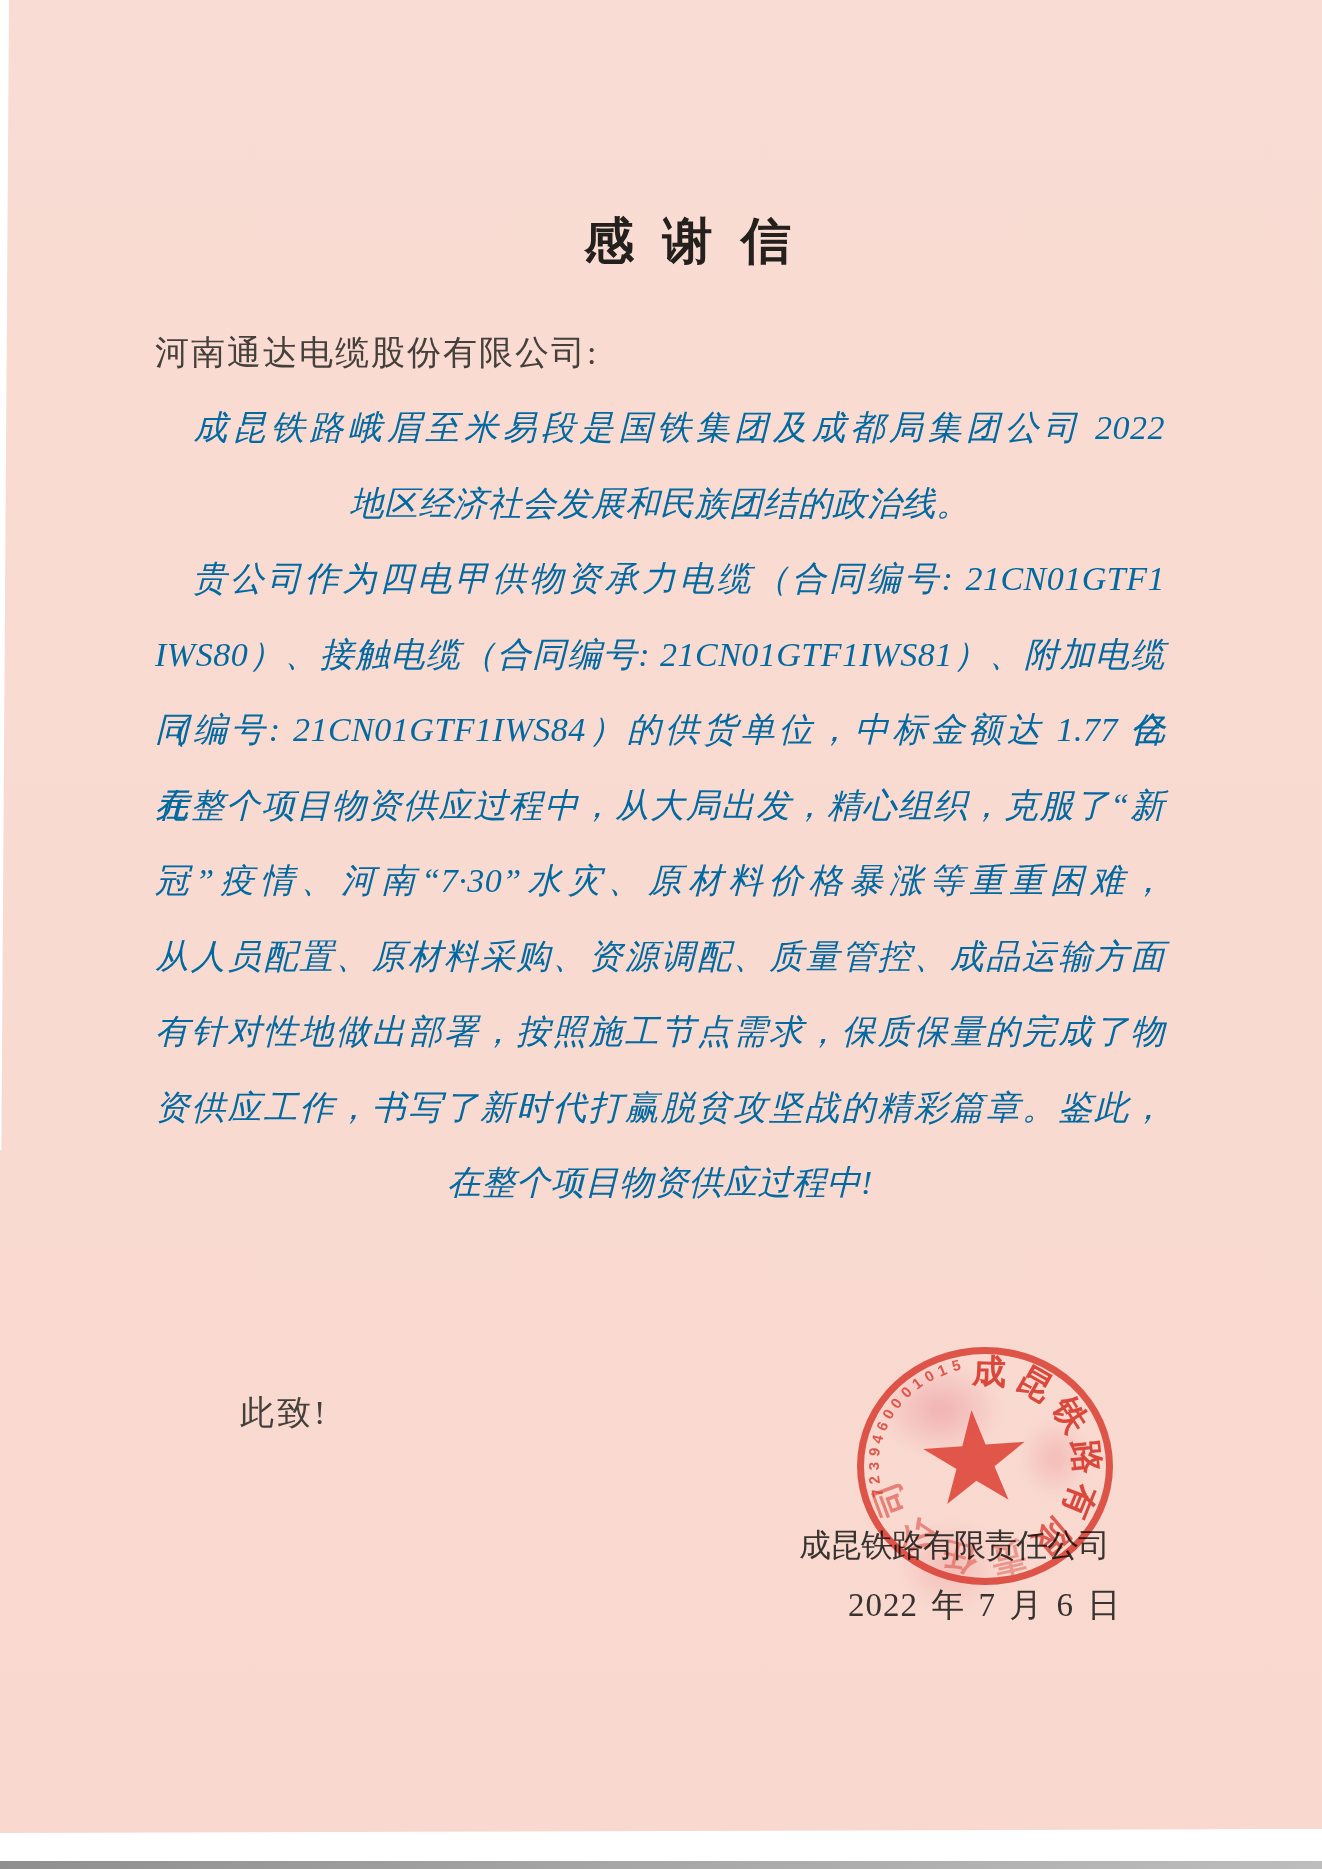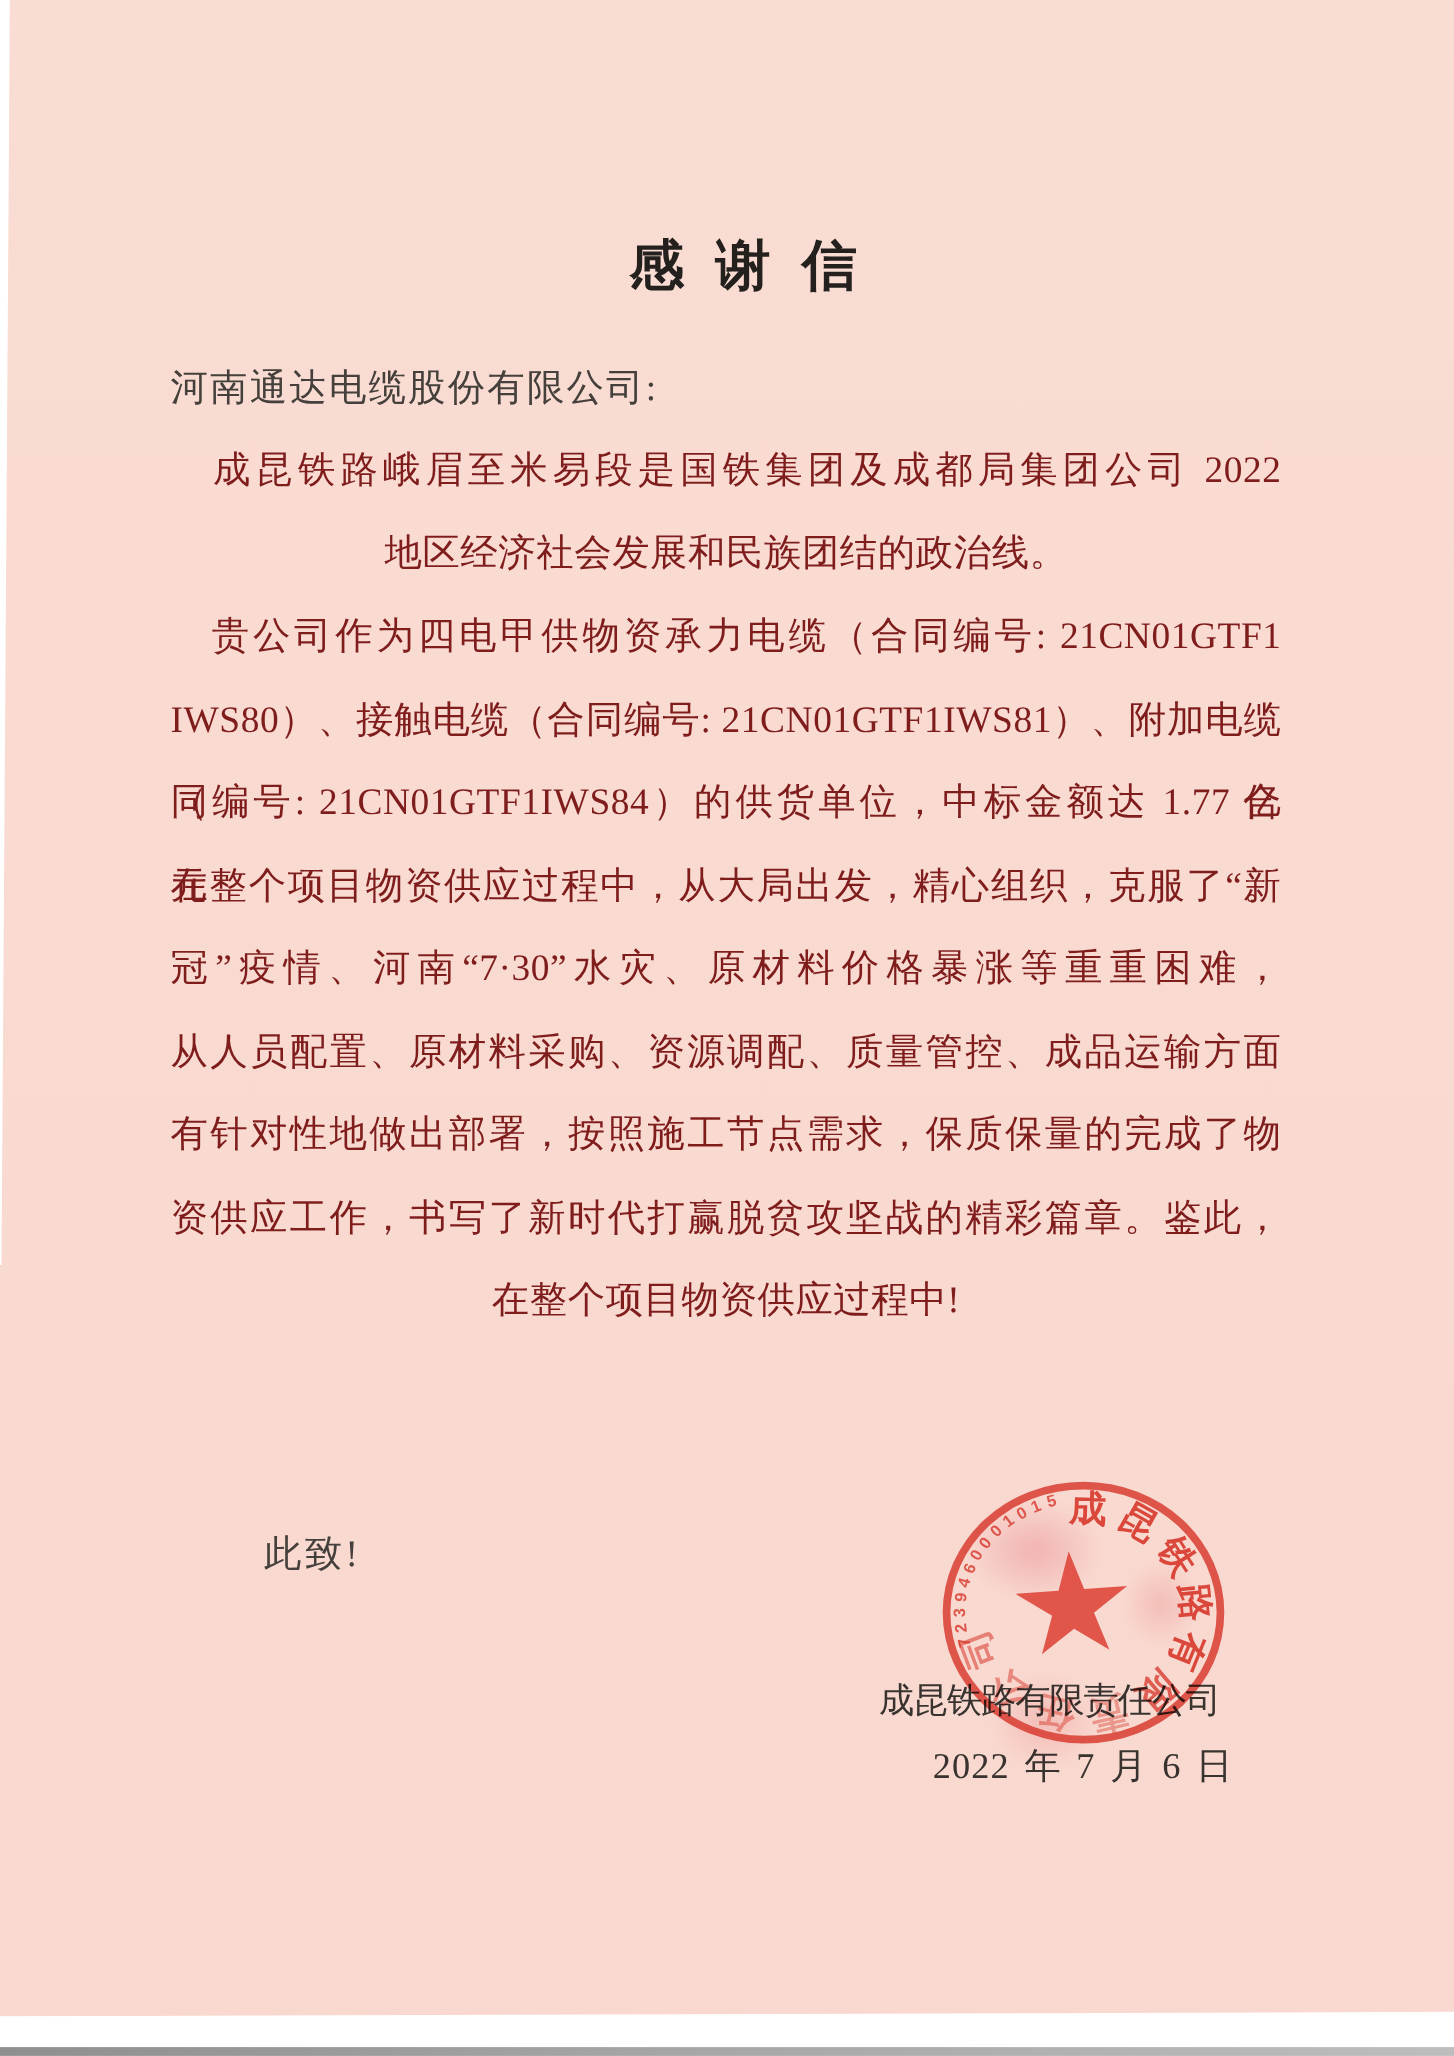--- a/index.html
+++ b/index.html
@@ -23,32 +23,33 @@
     position:absolute;left:-10px;top:1831px;width:1342px;height:34px;
     background:#ffffff;transform:rotate(-0.18deg);
   }
   #scan-strip{
     position:absolute;left:0;bottom:0;width:1322px;height:8px;
     background:linear-gradient(90deg,#8f8f8f 0%,#a5a5a5 45%,#bdbdbd 100%);
   }
 
   
   #letter-title{
-    position:absolute;left:155px;top:208px;width:1010px;
+    position:absolute;left:167px;top:208px;width:1010px;
     text-align:center;transform:translateX(16px);
     font-size:50px;font-weight:bold;color:#23201d;
     word-spacing:14px;letter-spacing:1px;
   }
   #salutation{
     position:absolute;left:155px;top:330px;width:1010px;
     font-size:34px;color:#45403b;letter-spacing:2px;font-family:Liberation Serif, serif;
   }
   #body-lines{
     position:absolute;left:155px;top:390px;width:1010px;
-    color:#7f1d1d;
+    color:#0369a1;
+    font-style:italic;
   }
   .bline{
     height:75.5px;line-height:75.5px;font-size:34px;
     text-align:justify;text-align-last:justify;text-justify:inter-character;
     letter-spacing:0.5px;
   }
   .bline.pend{text-align:center;text-align-last:auto;}
   #closing{
     position:absolute;left:240px;top:1390px;
     font-size:34px;color:#45403b;letter-spacing:3px;

